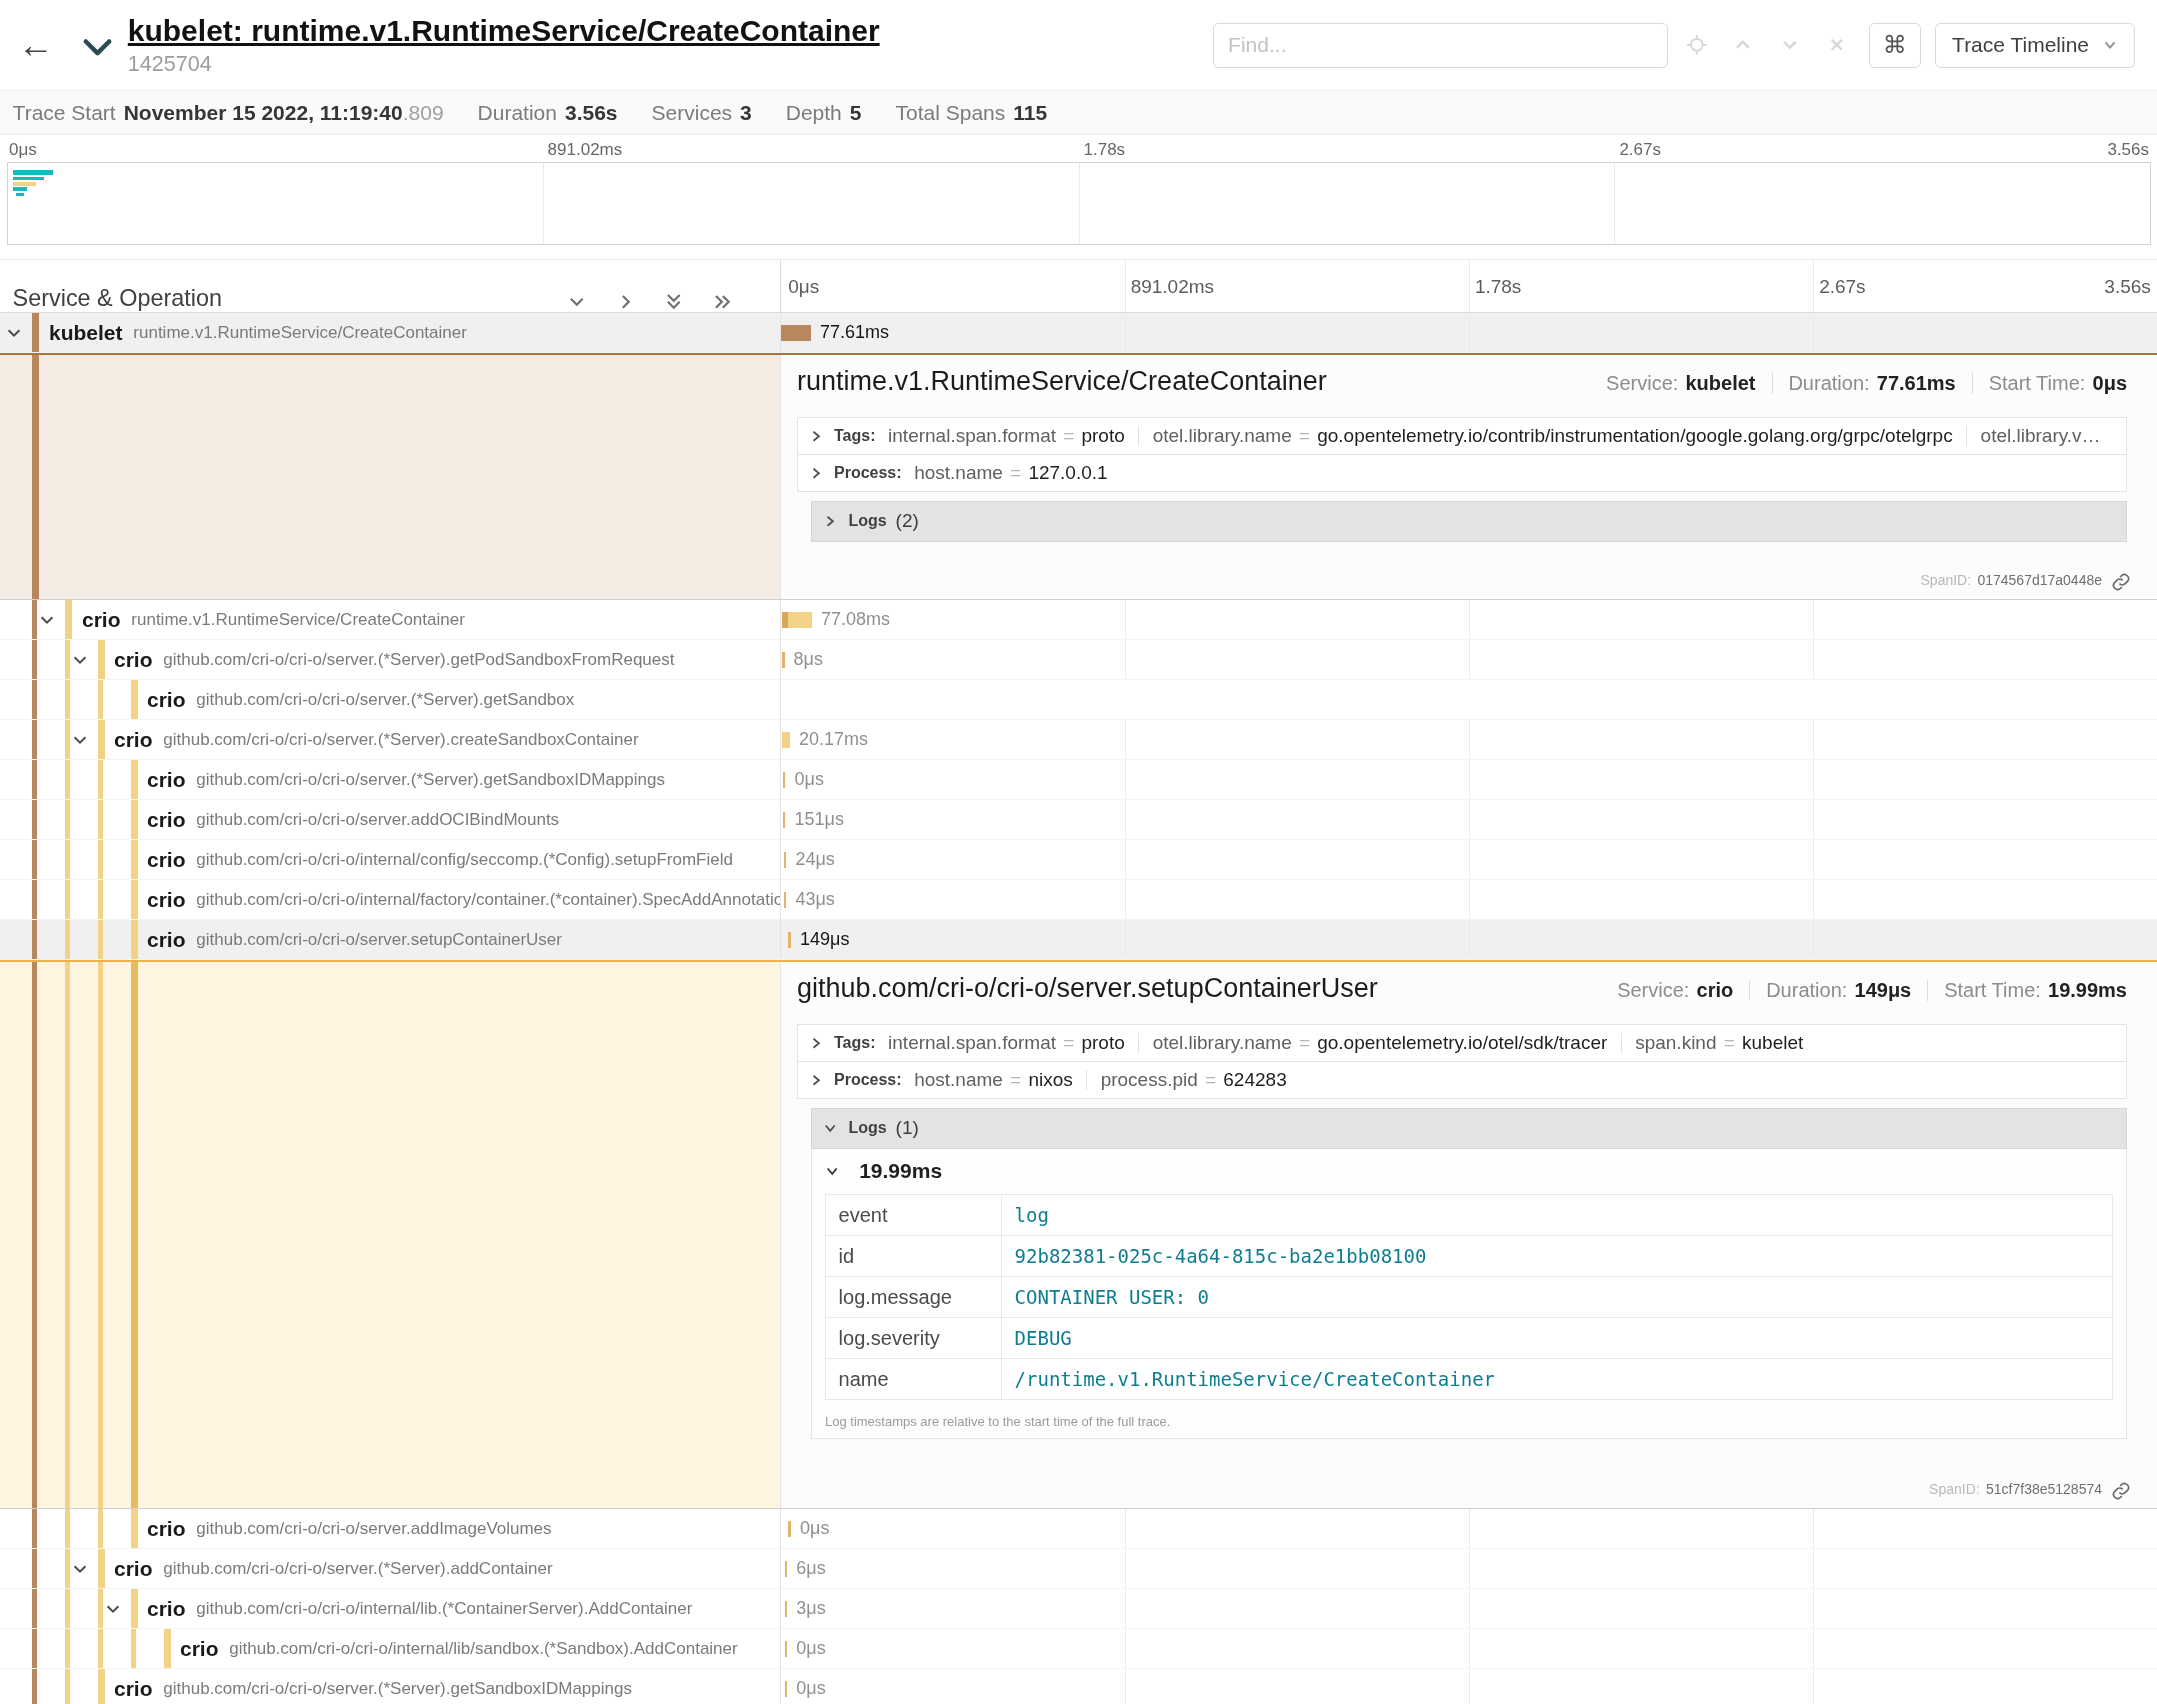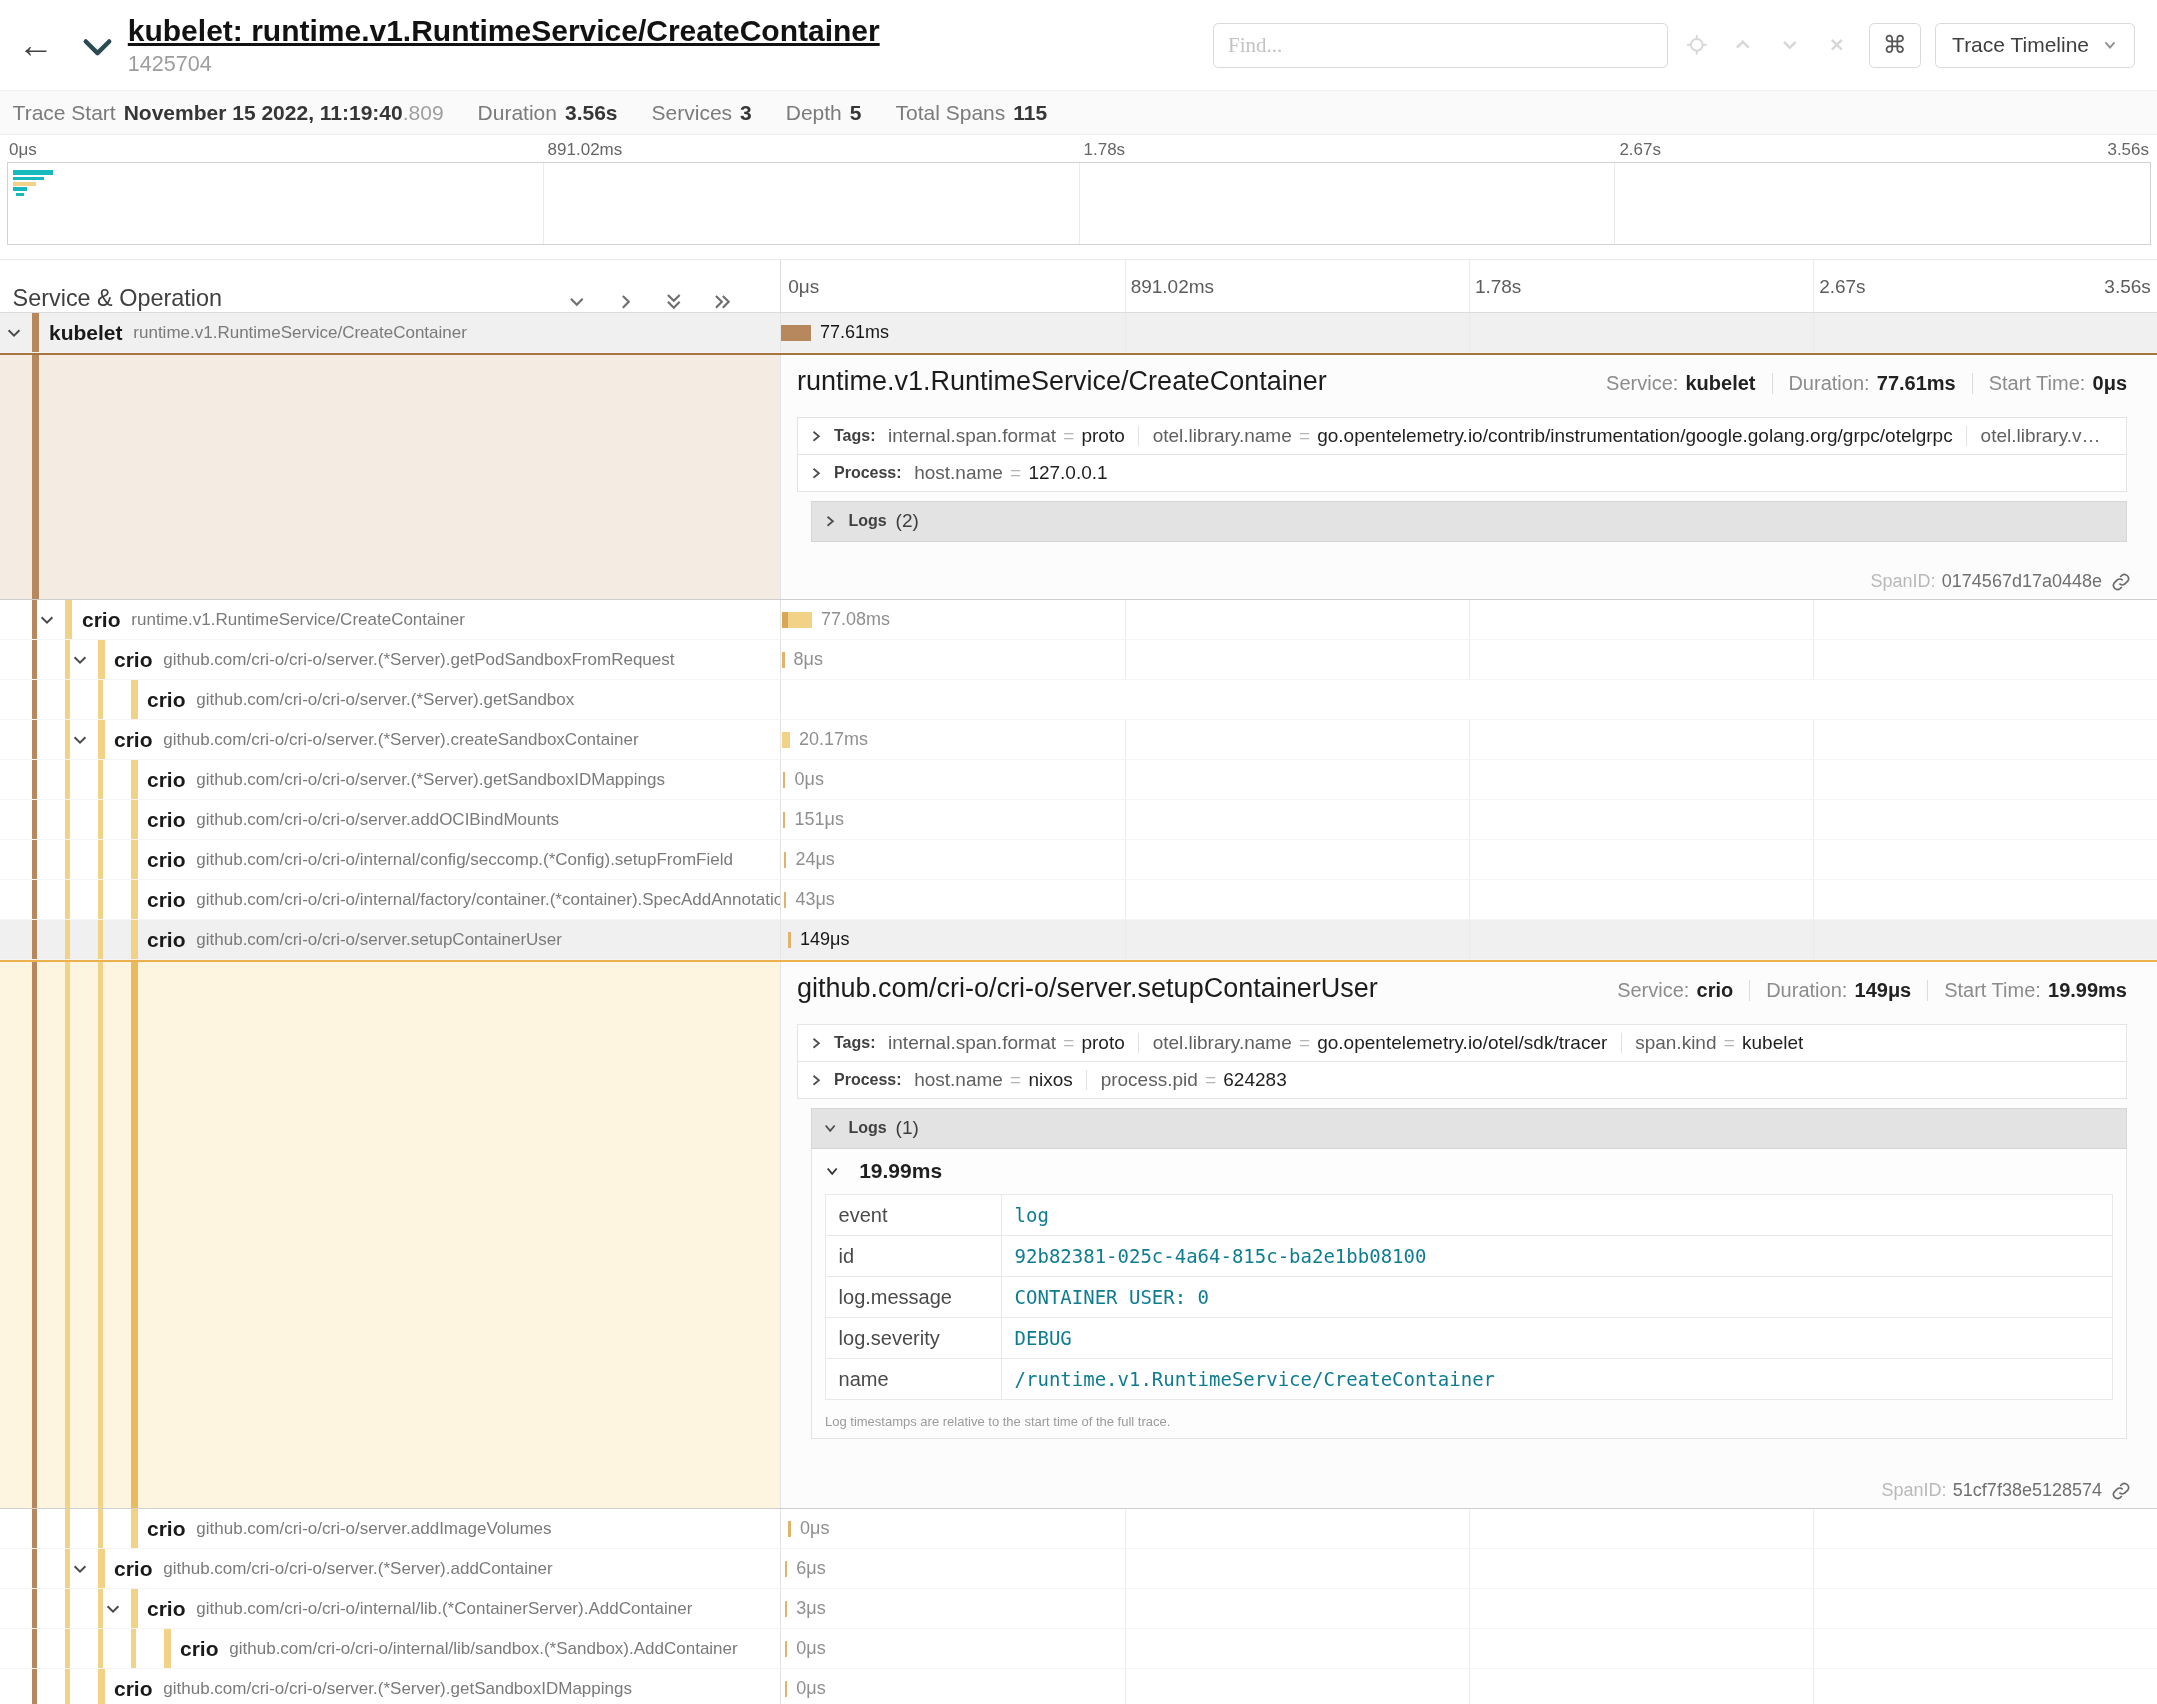--- a/index.html
+++ b/index.html
@@ -7,21 +7,21 @@
 body{font-family:"Liberation Sans","DejaVu Sans",sans-serif;background:#fff;color:#333;font-size:20px}
 
 
 .header{height:90px;display:flex;align-items:center;padding:0 23.4px 0 18px}
 .back-btn{background:none;border:none;font-size:36px;color:#434343;width:41px;text-align:left;margin-right:23.4px;cursor:pointer}
 .title-toggle{margin:5.4px 14.4px 0 0;display:flex;cursor:pointer}
 .title-wrap{line-height:1.12}
 .trace-title{font-size:30px;font-weight:700;color:#121212;text-decoration:underline;cursor:pointer}
 .trace-id{font-size:21.6px;color:#9d9d9d;margin-top:3.6px}
 .header-spacer{flex:1}
-.find-input{width:455px;height:45px;border:0.9px solid #d9d9d9;border-radius:5.4px;padding:0 14.4px;font-size:21px;color:#444;outline:none;font-family:Liberation Serif, serif;background:#fff}
+.find-input{width:455px;height:45px;border:0.9px solid #d9d9d9;border-radius:5.4px;padding:0 14.4px;font-size:21px;color:#444;outline:none;font-family:Liberation Sans, sans-serif;background:#fff}
 .find-input::placeholder{color:#c3c3c3}
 .find-controls{display:flex;align-items:center;gap:25px;margin:0 21.6px 0 18px}
 .find-controls span{display:flex;cursor:pointer}
 .kbd-btn{width:52px;height:45px;border:0.9px solid #d9d9d9;border-radius:5.4px;background:#fff;font-size:24px;color:#555;display:flex;align-items:center;justify-content:center;cursor:pointer}
 .view-btn{height:45px;border:0.9px solid #d9d9d9;border-radius:5.4px;background:#fff;font-size:21px;color:#3f3f3f;display:flex;align-items:center;gap:12.6px;padding:0 16px;margin-left:14.4px;cursor:pointer;font-family:inherit}
 
 
 .summary{height:45px;background:#fafafa;border-top:0.9px solid #f0f0f0;border-bottom:0.9px solid #ececec;display:flex;align-items:center;padding:0 12.6px;font-size:21px;color:#7b7b7b;gap:34px}
 .sum-item b{color:#363636;margin-left:8px;font-weight:700}
 .sum-suffix{color:#9f9f9f;font-weight:400}
@@ -84,21 +84,21 @@
 .kv-v{color:#1f1f1f;flex-shrink:0}
 .kv-sep{width:0.9px;height:20px;background:#e2e2e2;margin:0 13.5px;flex-shrink:0}
 .acc.logs{background:#e3e3e3;border-color:#d6d6d6;margin-left:14.4px;margin-top:9px;height:41px}
 .log-wrap{margin-left:14.4px;border:0.9px solid #e4e4e4;border-top:none;background:#fdfdfd;padding:3.6px 12.6px 9px}
 .log-entry-head{display:flex;align-items:center;gap:9px;height:38px;font-size:21px;font-weight:700;color:#1f1f1f;cursor:pointer}
 .kv-table{border-collapse:collapse;width:100%;margin-top:3.6px;font-size:20px;background:#fff}
 .kv-table td{border:0.9px solid #e9e9e9;padding:0 12.6px;height:41px}
 .kv-table td.k{width:176px;color:#4a4a4a}
 .kv-table td.v{font-family:"DejaVu Sans Mono",monospace;color:#0E7D92;font-size:19px}
 .log-note{margin-top:14.4px;font-size:13px;color:#9b9b9b}
-.spanid{position:absolute;right:27px;bottom:7.2px;display:flex;align-items:flex-end;font-size:18px;color:#b9b9b9}
+.spanid{position:absolute;right:27px;bottom:7.2px;display:flex;align-items:flex-start;font-size:14px;color:#b9b9b9}
 .spanid b{font-weight:400;color:#6f6f6f;margin-left:6.3px}
 .spanid .link-ic{margin-left:9px;display:flex;cursor:pointer}
 </style>
 </head>
 <body>
 
 <div class="header">
   <button class="back-btn">←</button>
   <span class="title-toggle">
     <svg width="31" height="21.6" viewBox="0 0 34 24">

